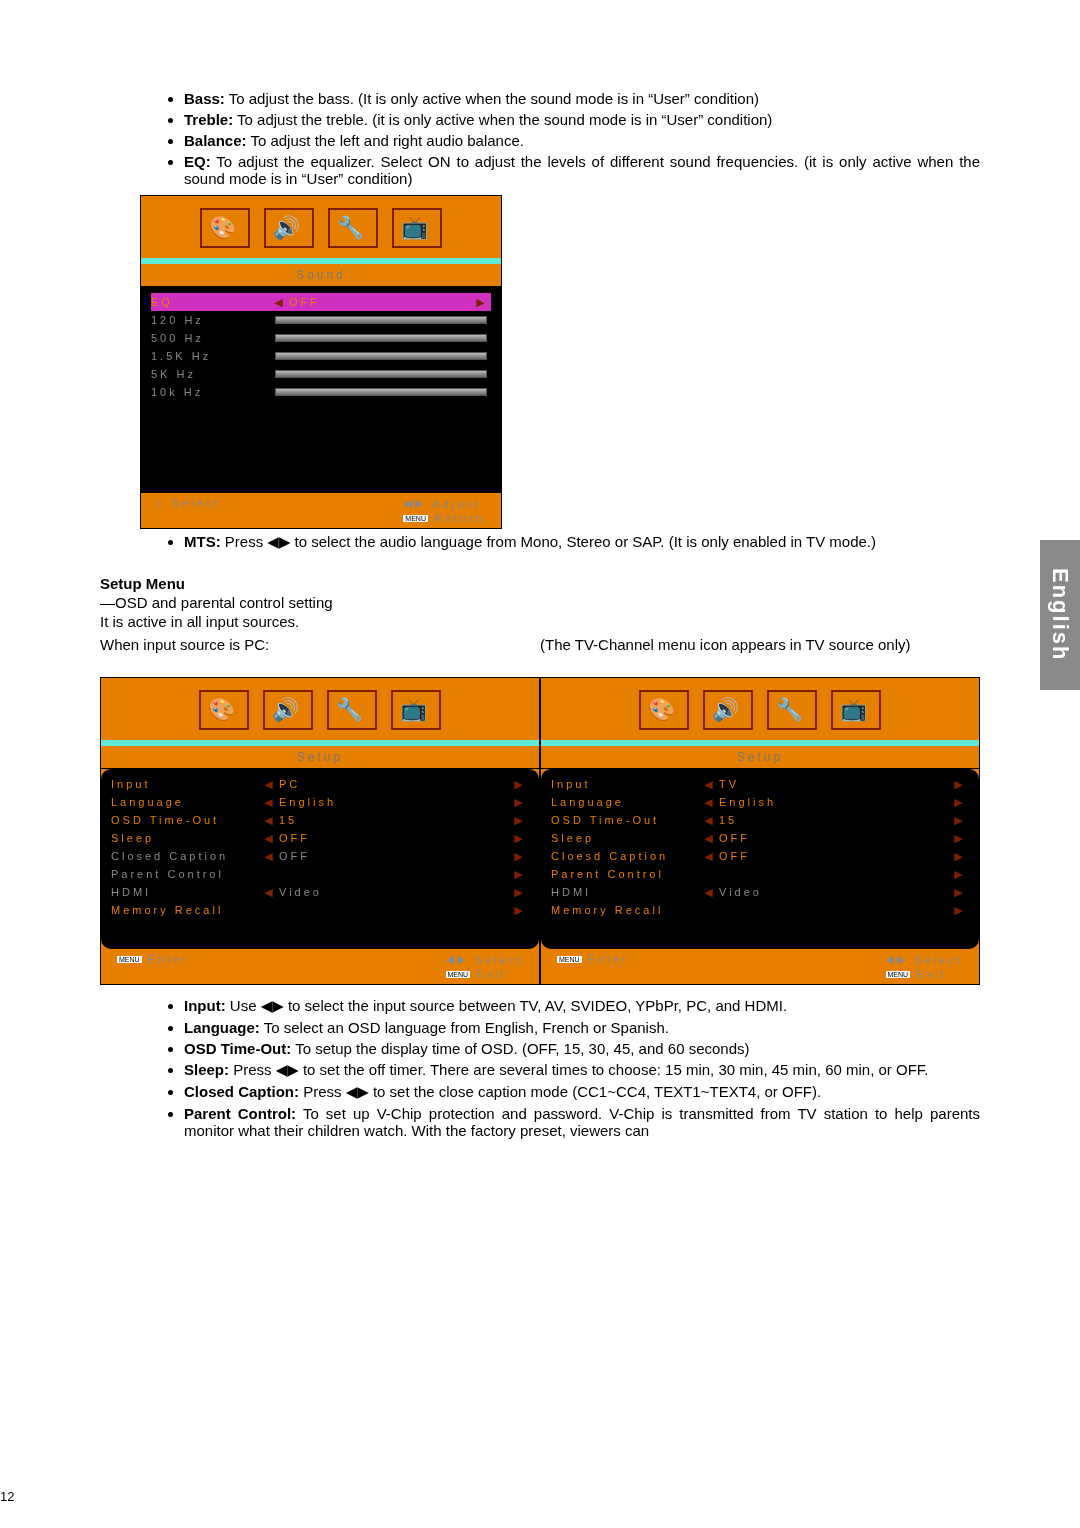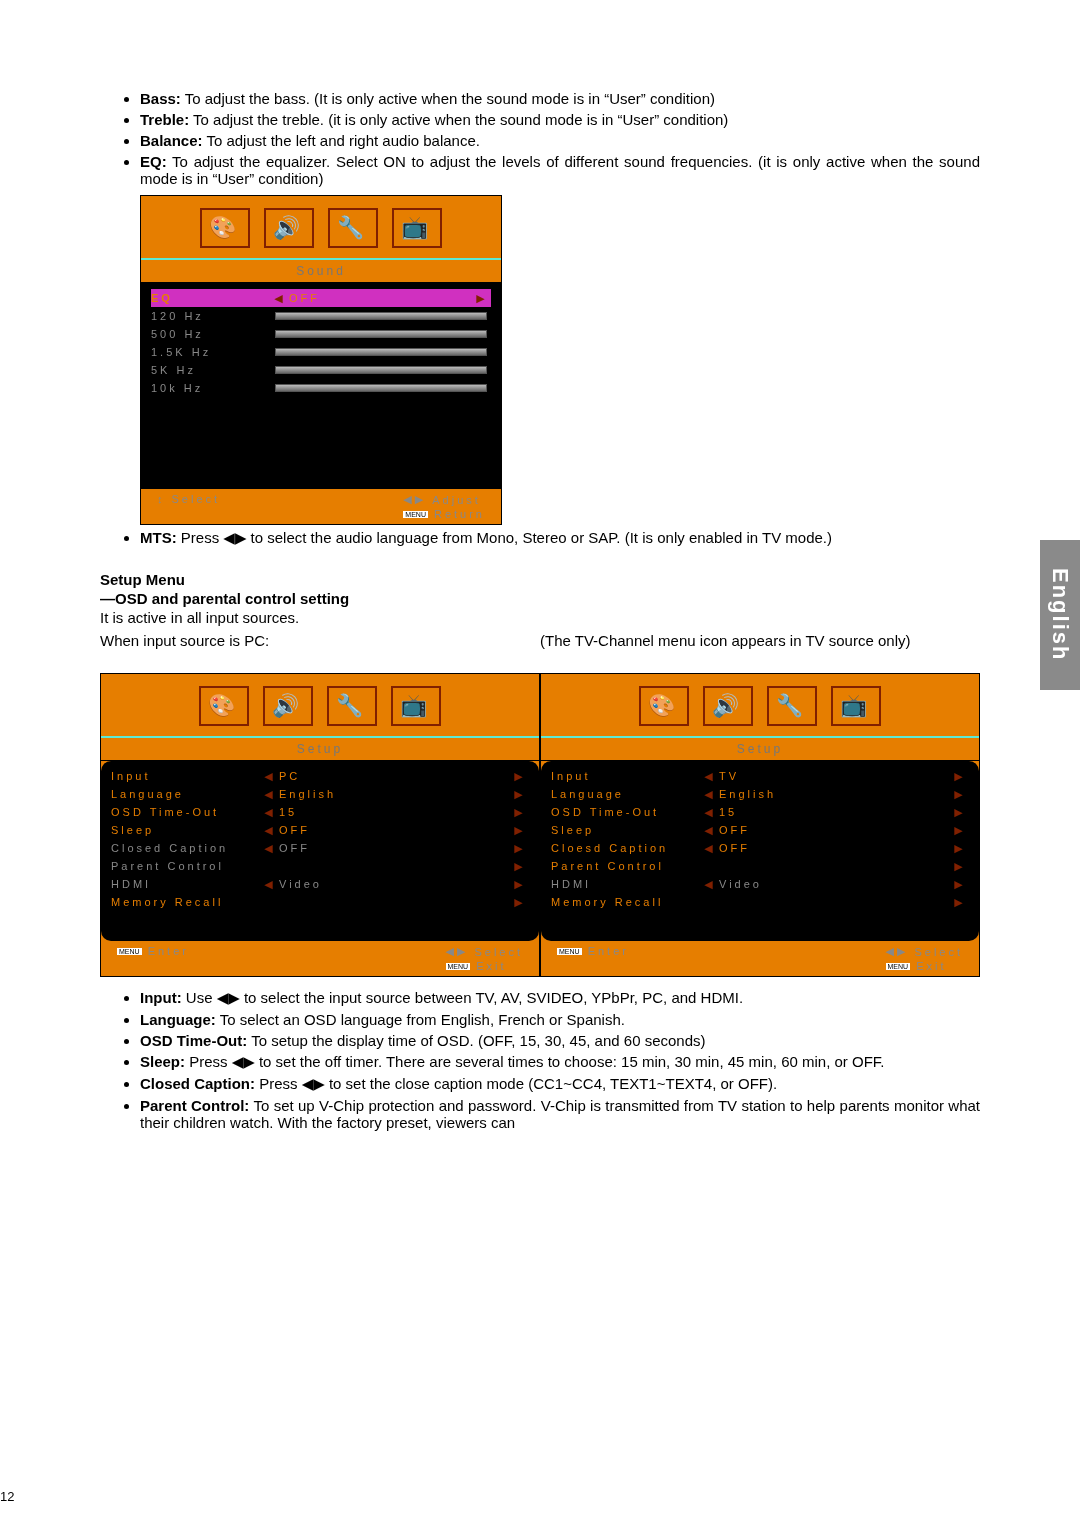--- a/index.html
+++ b/index.html
@@ -1,37 +1,37 @@
 <!DOCTYPE html>
 <html><head>
 <meta charset="utf-8">
 <style>
 html,body{margin:0;padding:0;background:#fff;font-family:Arial,Helvetica,sans-serif;color:#000;font-size:15px;}
 .page{width:1080px;height:1528px;position:relative;box-sizing:border-box;padding:90px 100px 40px 100px;}
 .side-tab{position:absolute;right:0;top:540px;width:40px;height:150px;background:#8a8a8a;color:#fff;font-weight:bold;font-size:22px;display:flex;align-items:center;justify-content:center;writing-mode:vertical-rl;text-orientation:mixed;letter-spacing:2px;}
 ul.bullets{list-style:disc;padding-left:40px;margin:0 0 8px 0;}
-ul.bullets li{margin-bottom:4px;text-align:justify;}
+ul.bullets li{margin-bottom:4px;text-align:justify;margin-left:44px;}
 .bold{font-weight:bold;}
 .section-head{font-weight:bold;margin-top:24px;}
-.section-sub{font-weight:bold;margin-top:2px;margin-bottom:2px;}
+.section-sub{font-weight:normal;margin-top:2px;margin-bottom:2px;}
 .small-para{margin:2px 0;}
 .two-col{display:flex;margin-top:4px;}
 .two-col>div{flex:1;}
 .osd-box{border:1px solid #000;background:#e67e00;width:360px;font-family:Arial,sans-serif;color:#ddd;font-size:11px;letter-spacing:3px;}
 .osd-big{width:360px;margin:8px 0 4px 40px;}
 .tab-strip{display:flex;gap:14px;justify-content:center;padding:12px 0 10px 0;background:#e67e00;}
 .tab-icon{width:46px;height:36px;border:2px solid #802000;background:#e67e00;display:flex;align-items:center;justify-content:center;font-size:22px;}
-.osd-title{background:#e67e00;text-align:center;font-size:12px;color:#777;padding:4px 0;border-top:2px solid #5eead4;border-bottom:1px solid #000;}
+.osd-title{background:#e67e00;text-align:center;font-size:12px;color:#777;padding:4px 0;border-top:6px solid #5eead4;border-bottom:1px solid #000;}
 .osd-body{background:#000;padding:6px 10px 50px 10px;min-height:150px;}
 .osd-row{display:flex;align-items:center;height:18px;}
 .osd-label{flex:0 0 120px;color:#888;}
 .osd-arrow{flex:0 0 18px;color:#802000;text-align:center;}
 .osd-value{flex:1;color:#888;}
 .osd-row.highlight{background:#d030c0;}
-.osd-row.highlight .osd-label{color:#e67e00;font-weight:bold;}
+.osd-row.highlight .osd-label{color:#e67e00;}
 .osd-row.highlight .osd-value{color:#e67e00;}
 .osd-row.active .osd-label{color:#e67e00;}
 .osd-row.active .osd-value{color:#e67e00;}
 .slider{height:6px;flex:1;background:linear-gradient(#bbb,#666);margin:0 4px;border:1px solid #555;}
 .osd-footer{background:#e67e00;color:#888;font-size:11px;display:flex;padding:4px 16px;justify-content:space-between;}
 .osd-footer .fcol{display:flex;flex-direction:column;gap:2px;}
 .osd-footer .fitem{display:flex;align-items:center;gap:6px;}
 .menu-badge{background:#fff;color:#000;font-size:7px;padding:0 2px;letter-spacing:0;}
 .pg-num{text-align:left;font-size:13px;position:absolute;bottom:24px;left:0;right:0;}
 .osd-small{width:380px;margin-top:18px;}

